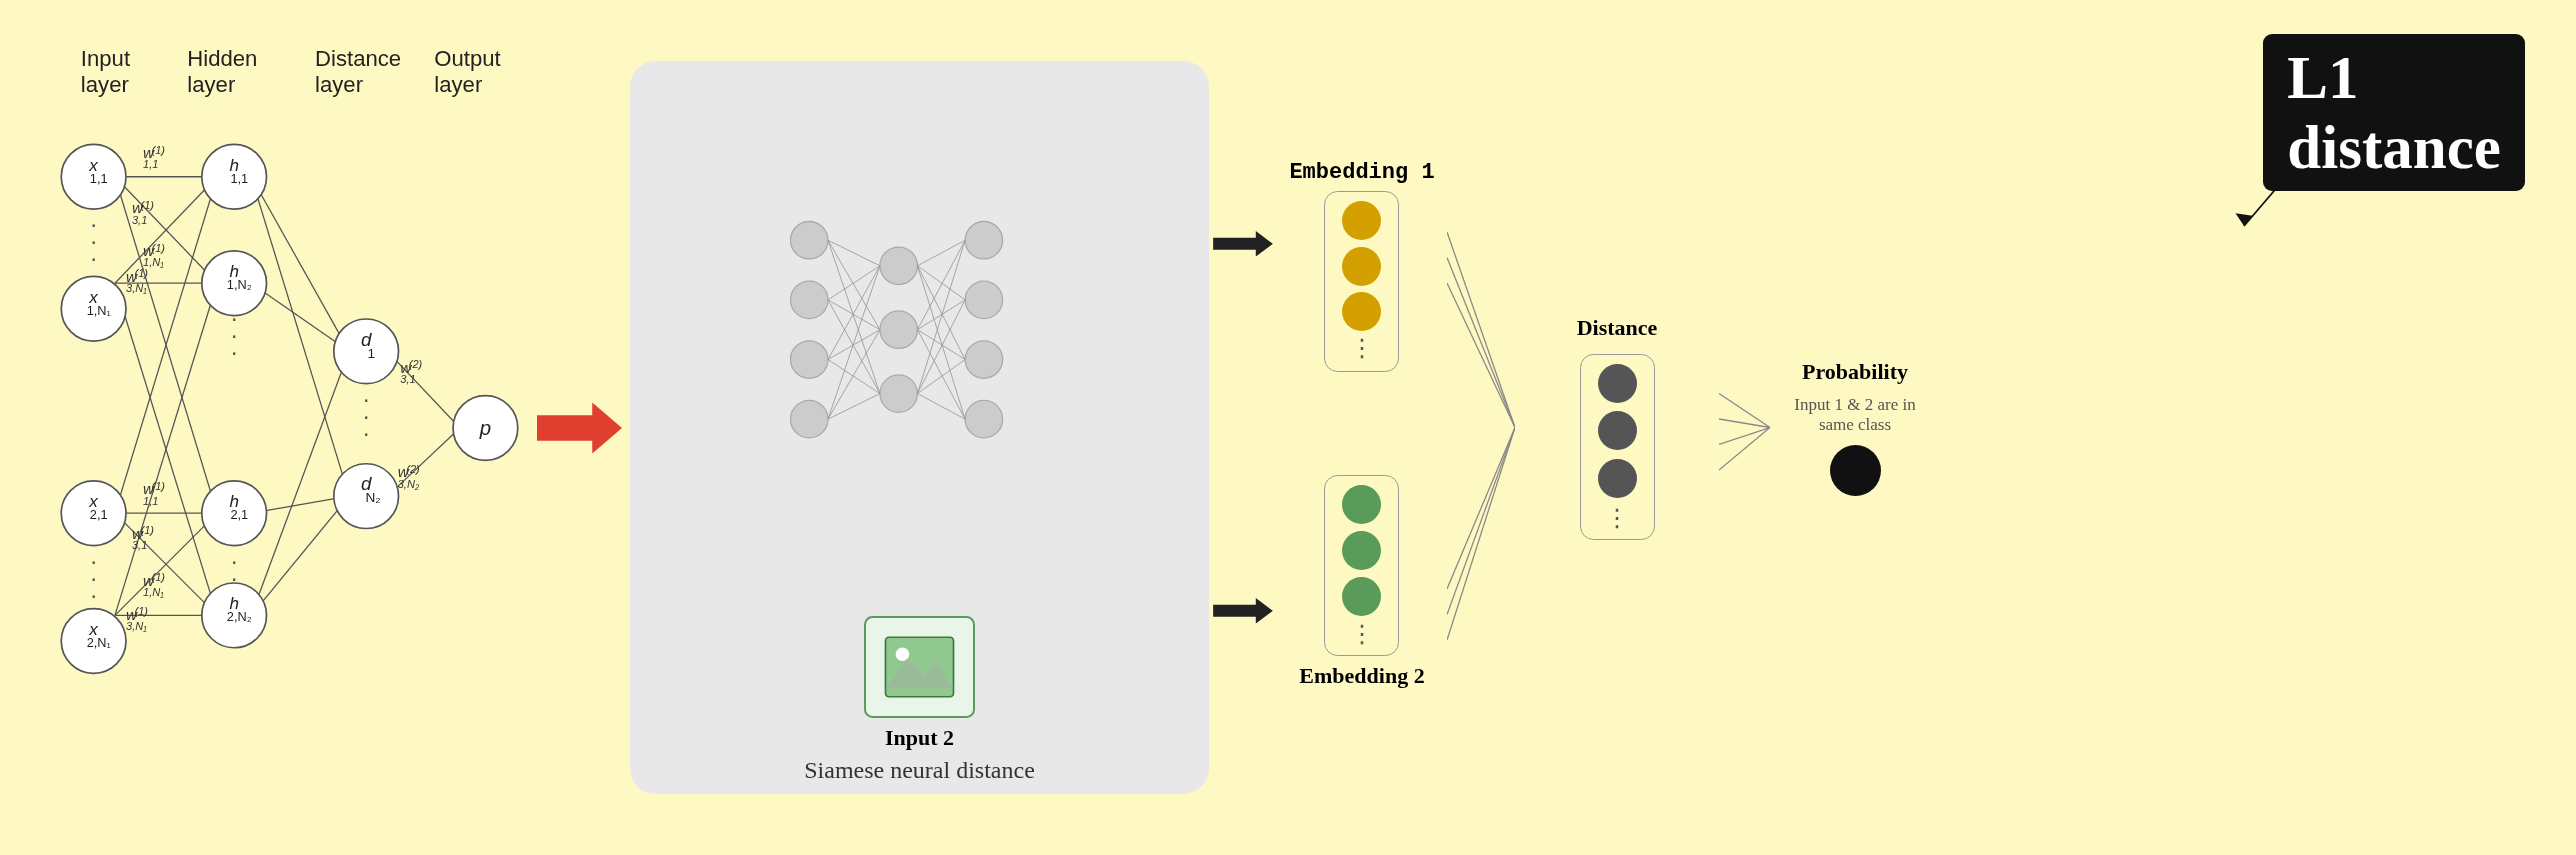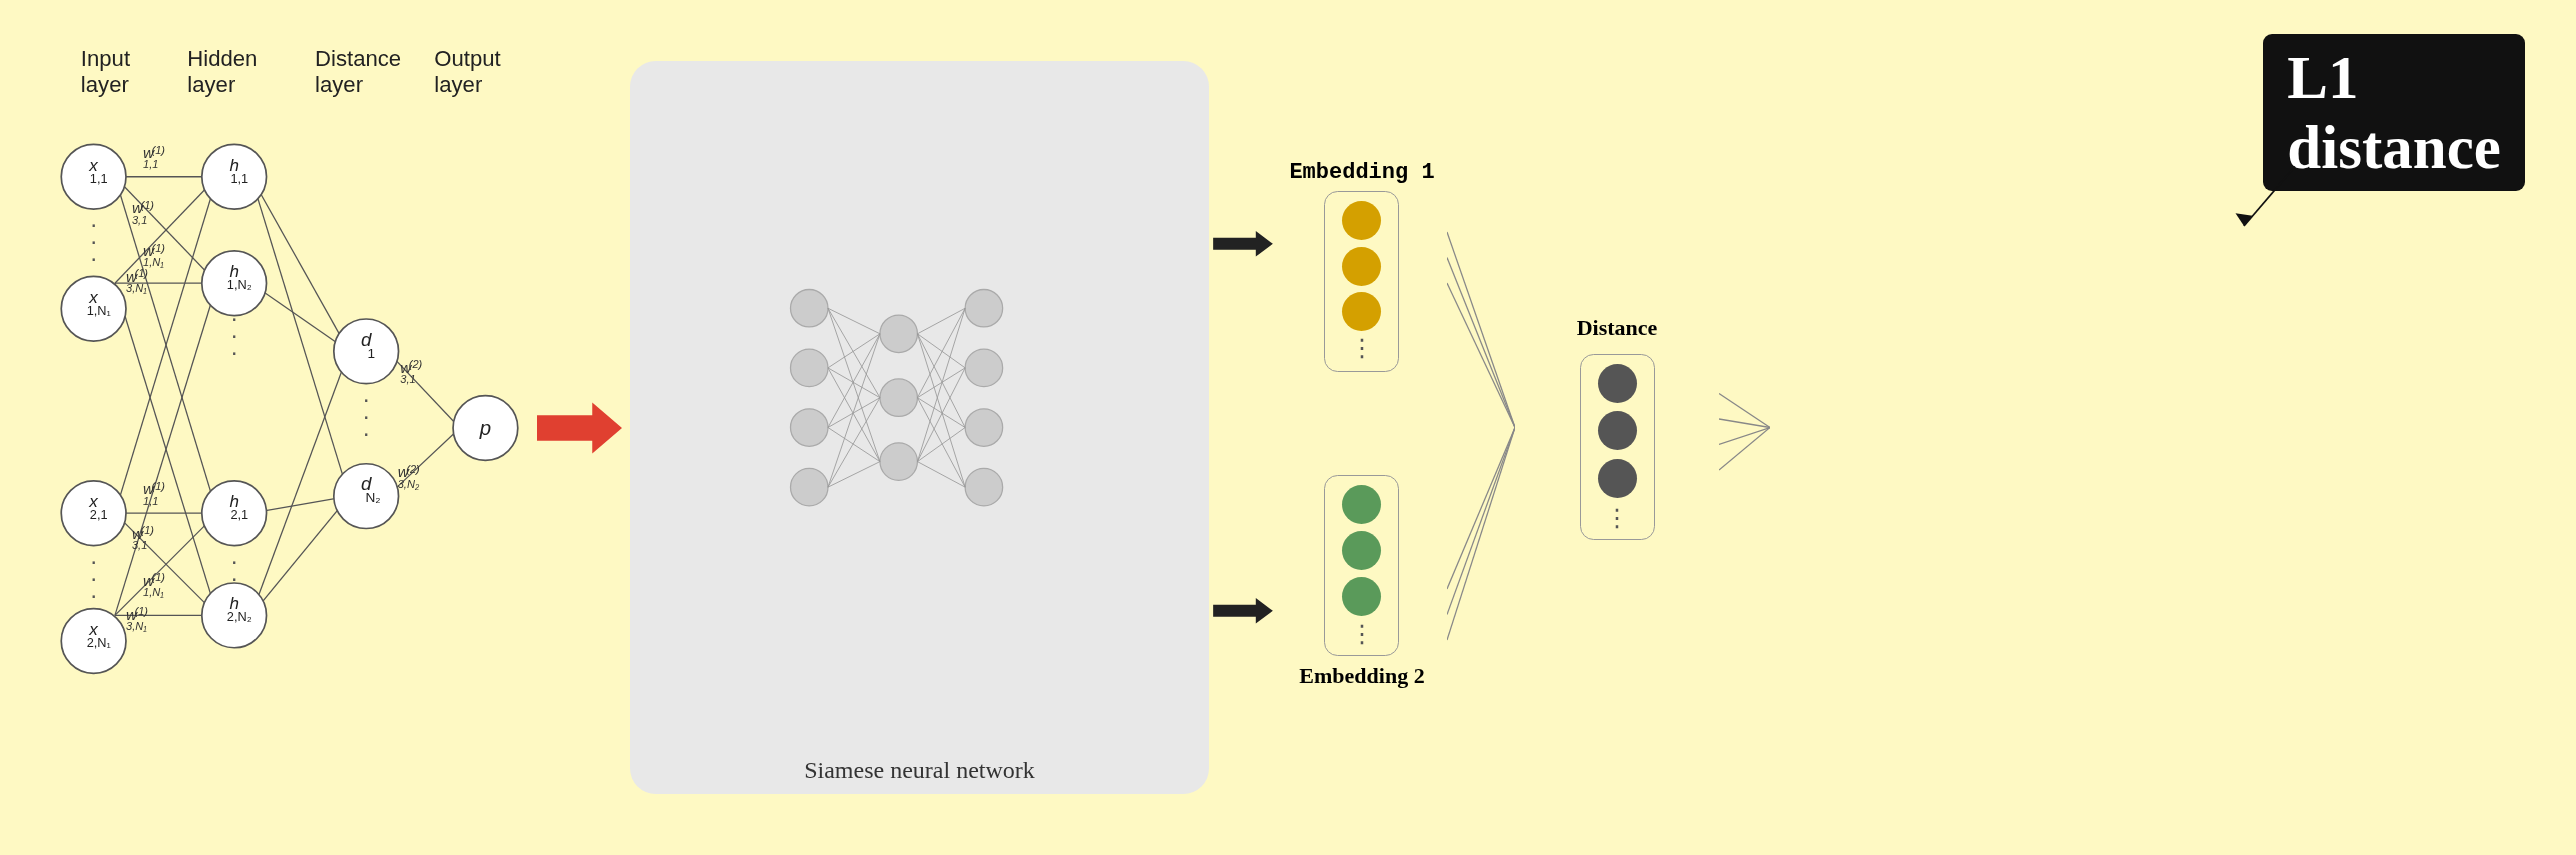--- a/index.html
+++ b/index.html
@@ -410,22 +410,33 @@
         <line x1="187" y1="225" x2="243" y2="190" stroke="#999" stroke-width="1"></line>
         <line x1="187" y1="225" x2="243" y2="260" stroke="#999" stroke-width="1"></line>
         <line x1="187" y1="225" x2="243" y2="330" stroke="#999" stroke-width="1"></line>
         <line x1="187" y1="300" x2="243" y2="120" stroke="#999" stroke-width="1"></line>
         <line x1="187" y1="300" x2="243" y2="190" stroke="#999" stroke-width="1"></line>
         <line x1="187" y1="300" x2="243" y2="260" stroke="#999" stroke-width="1"></line>
         <line x1="187" y1="300" x2="243" y2="330" stroke="#999" stroke-width="1"></line>
       </svg>
     </div>
 
-
-    <div class="siamese-label">Siamese neural network</div>
+    <div class="input-col">
+      <div class="input-box green">
+        <svg width="77" height="68" viewBox="0 0 90 80">
+          <rect x="5" y="5" width="80" height="70" rx="4" fill="#90c890" stroke="#3a7a3a" stroke-width="2"></rect>
+          <circle cx="25" cy="25" r="8" fill="#fff"></circle>
+          <polygon points="5,65 30,30 50,50 65,35 85,65" fill="#fff8"></polygon>
+          <polygon points="30,30 50,50 65,35 85,65 5,65" fill="#2a5a2a" fill-opacity="0.3"></polygon>
+        </svg>
+      </div>
+      <div class="input-label">Input 2</div>
+    </div>
+
+    <div class="siamese-label">Siamese neural distance</div>
   </div>
 
   <div style="display:flex; flex-direction:column; align-items:center; justify-content:space-around; height:733px; width:68px; flex-shrink:0;">
     <svg width="60" height="25.6" viewBox="0 0 70 30">
       <polygon points="0,8 50,8 50,0 70,15 50,30 50,22 0,22" fill="#222"></polygon>
     </svg>
     <svg width="60" height="25.6" viewBox="0 0 70 30">
       <polygon points="0,8 50,8 50,0 70,15 50,30 50,22 0,22" fill="#222"></polygon>
     </svg>
   </div>
@@ -479,20 +490,27 @@
 
   <div style="width:51px; height:733px; flex-shrink:0; display:flex; align-items:center; justify-content:center;">
     <svg width="51" height="733" viewBox="0 0 60 860">
       <line x1="0" y1="390" x2="60" y2="430" stroke="#888" stroke-width="1.5"></line>
       <line x1="0" y1="420" x2="60" y2="430" stroke="#888" stroke-width="1.5"></line>
       <line x1="0" y1="450" x2="60" y2="430" stroke="#888" stroke-width="1.5"></line>
       <line x1="0" y1="480" x2="60" y2="430" stroke="#888" stroke-width="1.5"></line>
     </svg>
   </div>
 
+  <div class="probability-section">
+    <div style="display:flex; flex-direction:column; align-items:center; gap:10.2px;">
+      <div class="probability-label">Probability</div>
+      <div class="prob-sub">Input 1 &amp; 2 are in same class</div>
+      <div class="prob-circle"></div>
+    </div>
+  </div>
 
 </div>
 
 <div style="position:absolute; top:17px; right:25.6px;">
   <div class="l1-badge">L1 distance</div>
 </div>
 
 <div style="position:absolute; top:158px; right:264px;">
   <svg width="102" height="85" viewBox="0 0 120 100">
     <line x1="100" y1="10" x2="40" y2="80" stroke="#111" stroke-width="2"></line>

